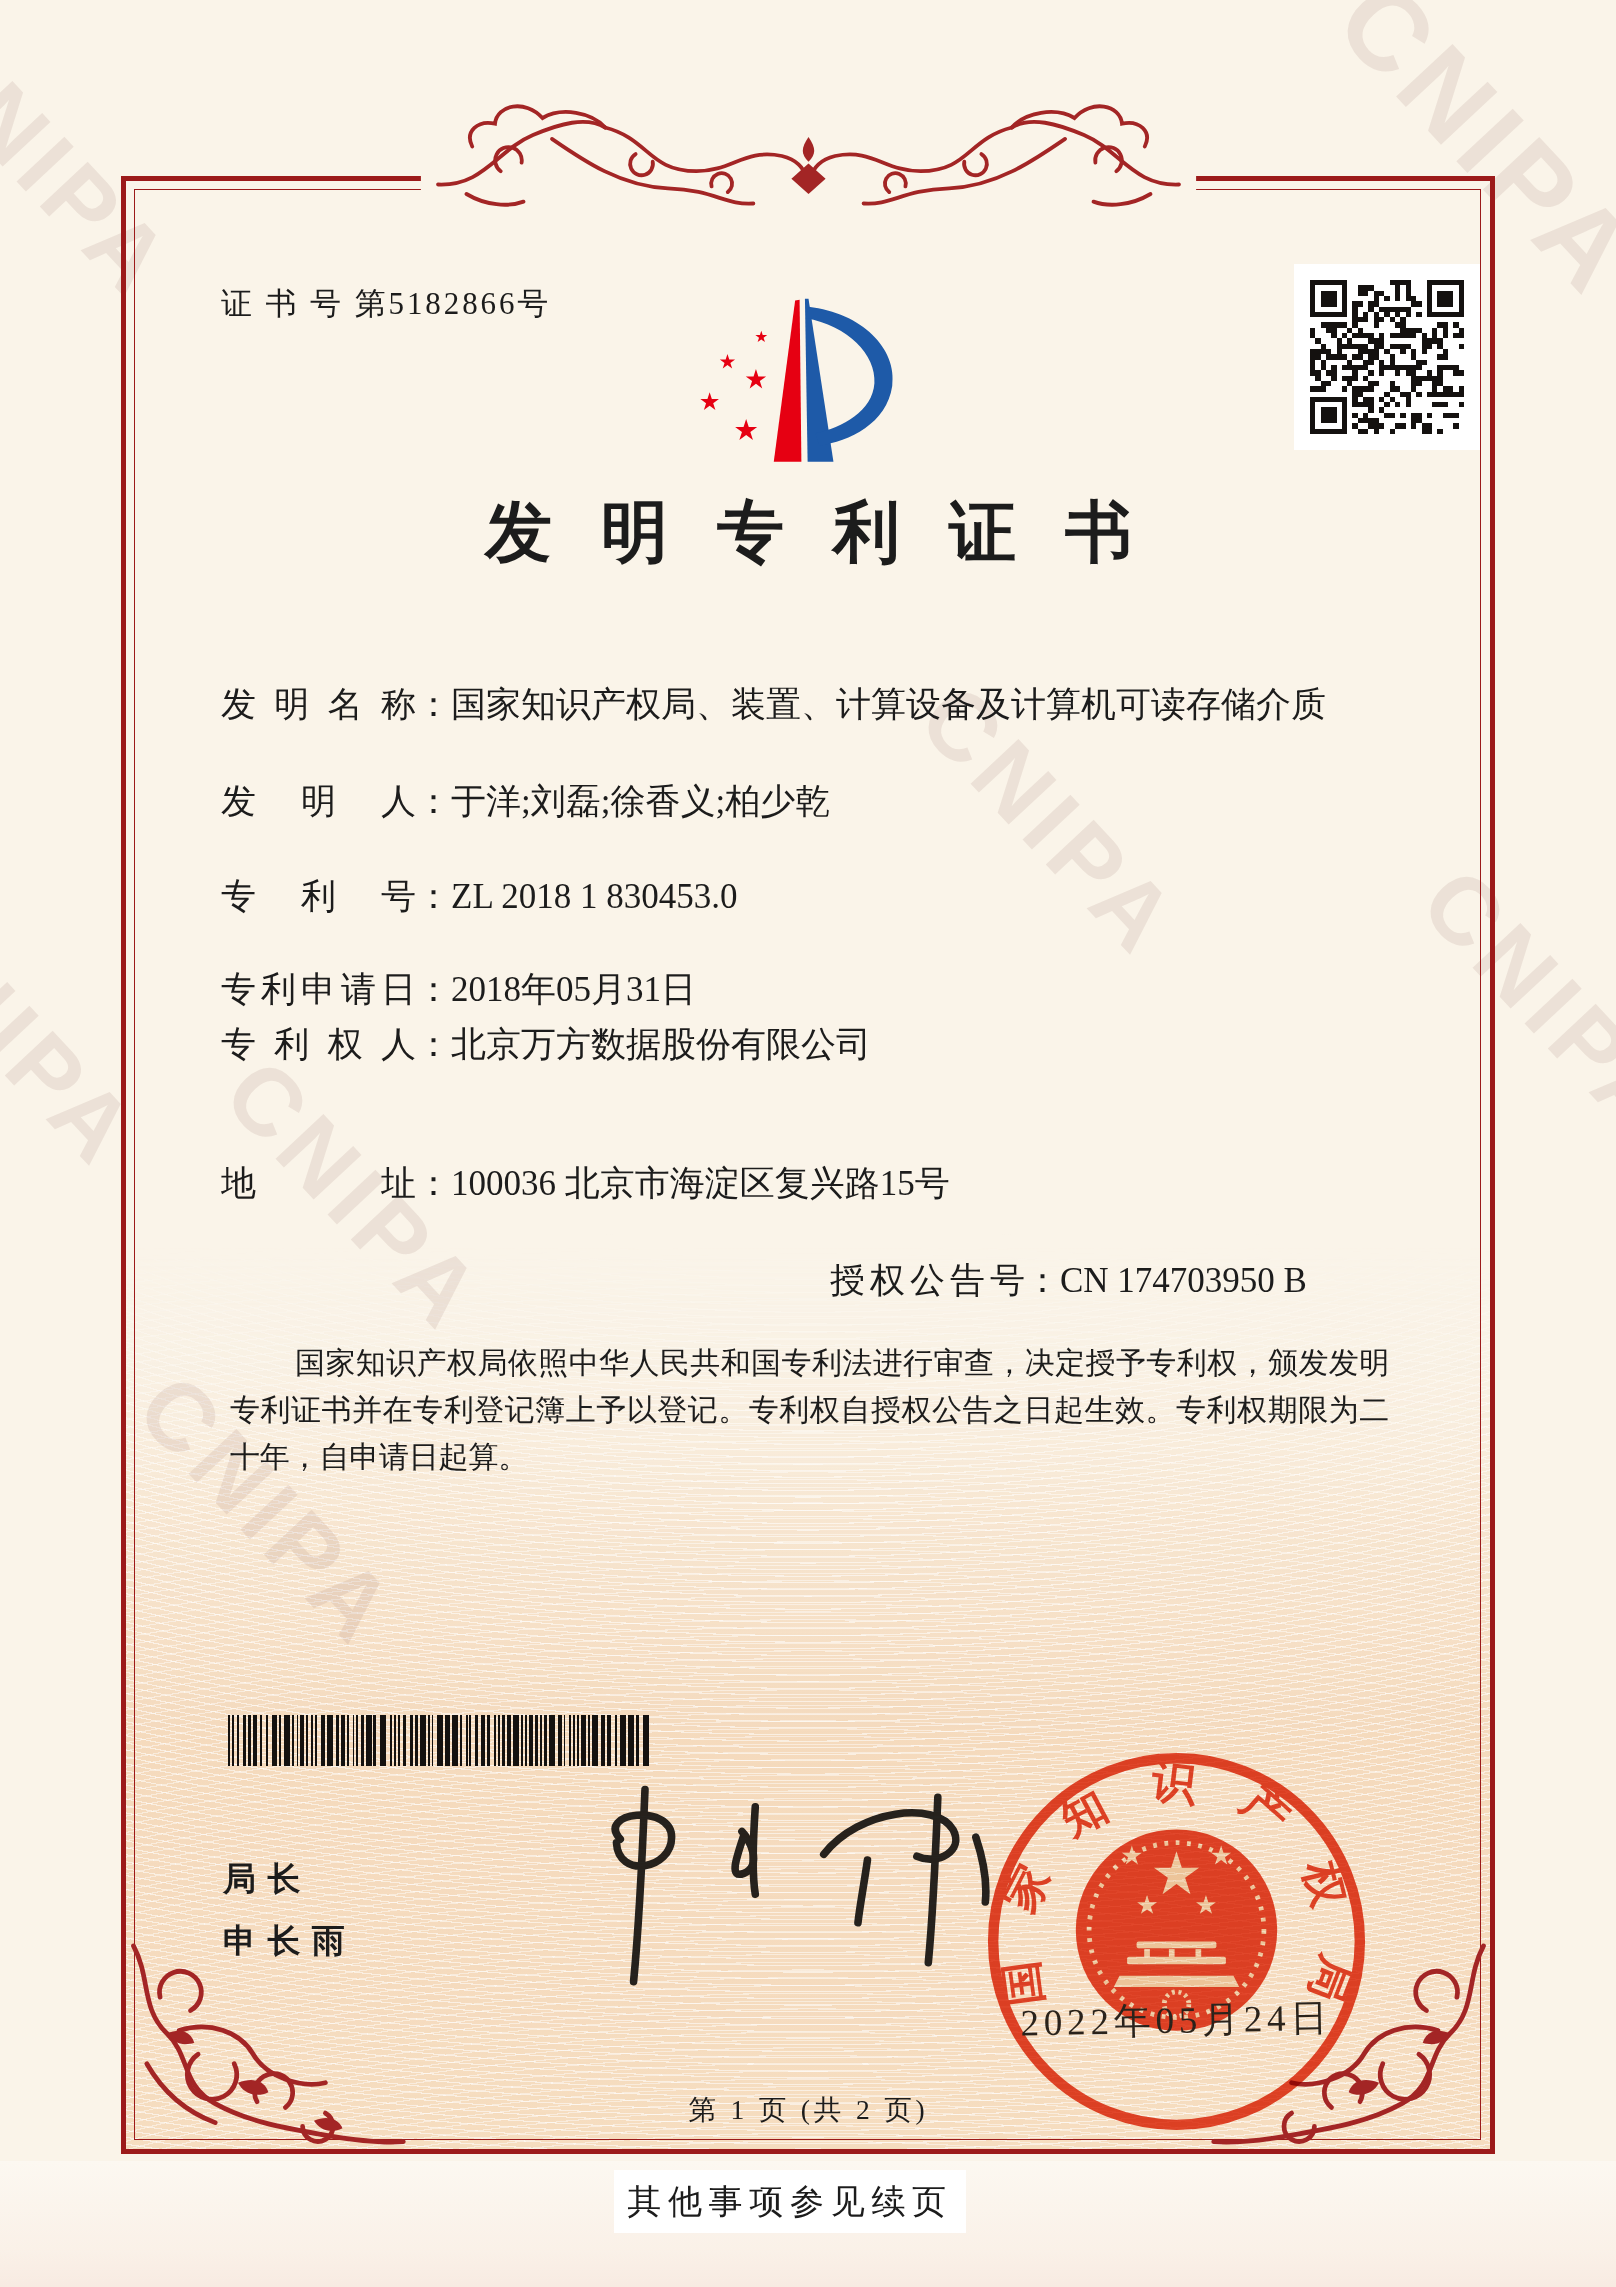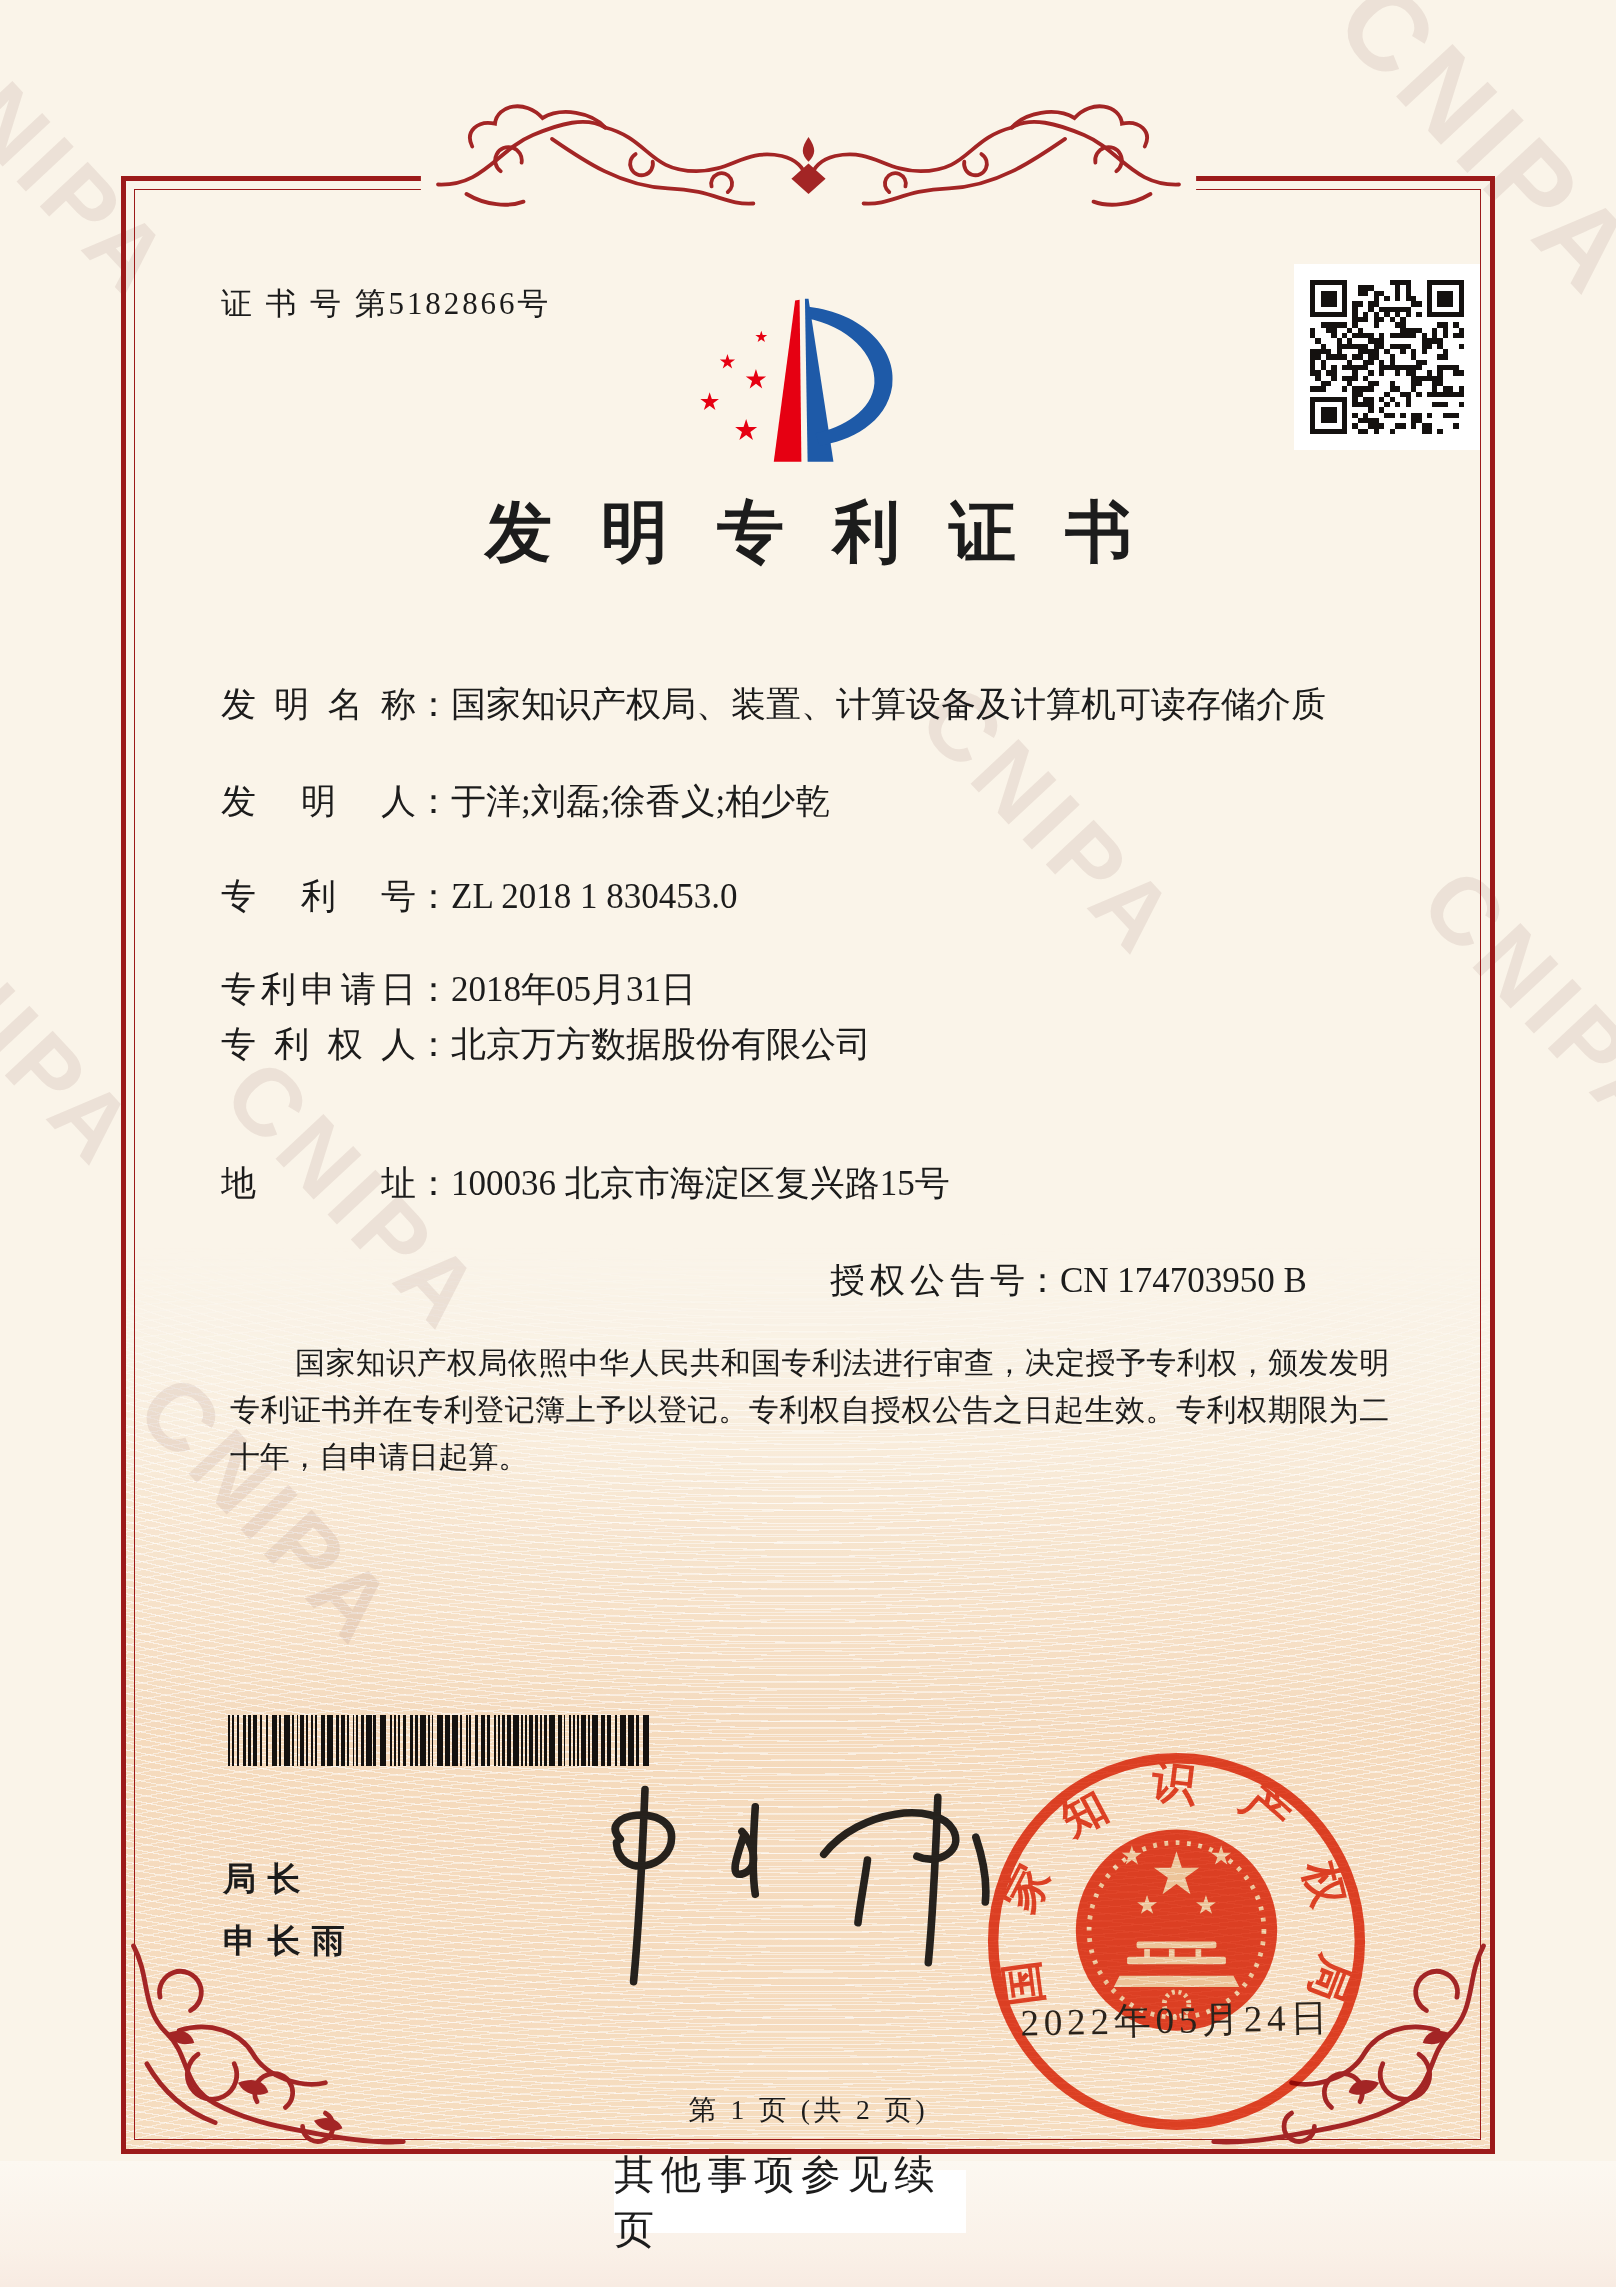--- a/index.html
+++ b/index.html
@@ -72,21 +72,21 @@
   .barcode{position:absolute; left:228px; top:1715px; width:428px; height:51px; font-size:0;}
   .barcode i{display:inline-block; height:51px; background:#14110f; vertical-align:top;}
   .signer-title{position:absolute; left:223px; top:1857px; font-family:"Liberation Sans","DejaVu Sans",sans-serif; font-weight:700; font-size:33px; letter-spacing:11.4px;}
   .signer-name {position:absolute; left:223px; top:1919px; font-family:"Liberation Sans","DejaVu Sans",sans-serif; font-weight:700; font-size:33px; letter-spacing:11.4px;}
   .signature{position:absolute; left:529px; top:1780px; width:521px; height:238px;}
   .seal{position:absolute; left:977px; top:1742px; width:399px; height:399px; mix-blend-mode:multiply; opacity:.93;}
   .page-footer{position:absolute; left:0; top:2091px; width:1617px; text-align:center; font-size:27.6px; letter-spacing:3.8px;}
   .note-box{
     position:absolute; left:614px; top:2170px; width:352px; height:63px; background:#fff;
     display:flex; align-items:center; justify-content:center;
-    font-size:40px; letter-spacing:6.7px;
+    font-size:34px; letter-spacing:6.7px;
   }
 </style>
 </head>
 <body>
 
 <div class="waves"></div>
 <div class="below-band"></div>
 
 <span class="watermark wm1">CNIPA</span>
 <span class="watermark wm2">CNIPA</span>

